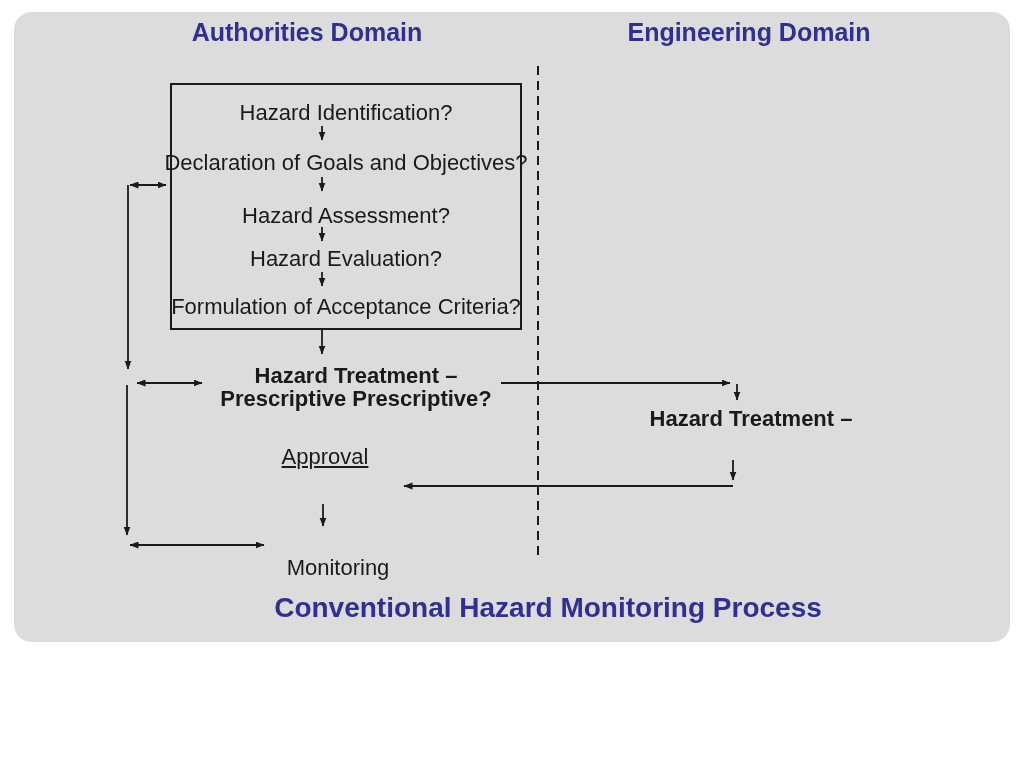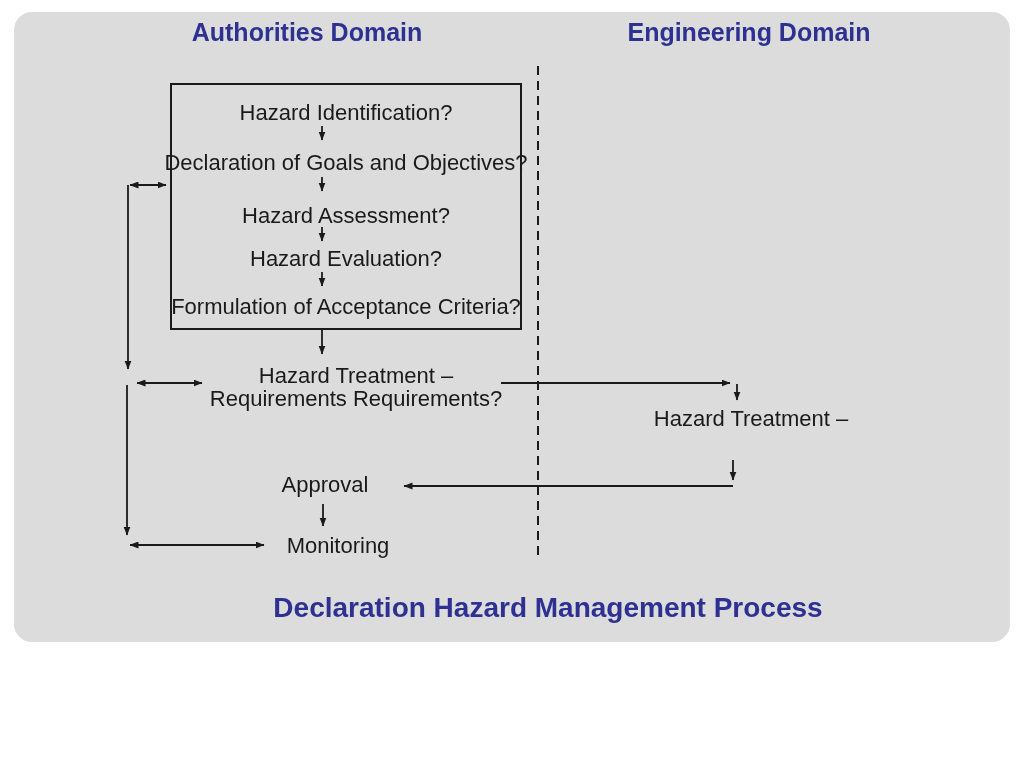--- a/index.html
+++ b/index.html
@@ -27,21 +27,21 @@
     position: absolute; left: 156px; top: 71px;
     width: 352px; height: 247px;
     border: 2px solid var(--line, #1a1a1a);
     background: transparent;
   }
   .step, .label {
     position: absolute; transform: translateX(-50%);
     font-size: 22px; color: var(--line, #1a1a1a);
     white-space: nowrap; text-align: center;
   }
-  .label-2line { line-height: 23px; }
+  .label-2line { line-height: 23px; font-weight: bold; }
   .slide-title {
     position: absolute; transform: translateX(-50%);
     font-size: 28px; font-weight: bold;
     color: var(--accent, #2e3192);
     white-space: nowrap;
   }
 </style>
 </head>
 <body>
 
@@ -88,26 +88,26 @@
     <div class="process-box"></div>
 
     <div class="step" style="left:332px; top:88px;">Hazard Identification?</div>
     <div class="step" style="left:332px; top:191px;">Hazard Assessment?</div>
     <div class="step" style="left:332px; top:138px;">Declaration of Goals and Objectives?</div>
     <div class="step" style="left:332px; top:282px;">Formulation of Acceptance Criteria?</div>
     <div class="step" style="left:332px; top:234px;">Hazard Evaluation?</div>
 
     <div class="label label-2line" style="left:342px; top:352px;">
       <div>Hazard Treatment –</div>
-      <div>Requirements Requirements?</div>
+      <div>Prescriptive Prescriptive?</div>
     </div>
 
     <div class="label label-2line" style="left:737px; top:395px;">
       <div>Hazard Treatment –</div>
     </div>
 
-    <div class="label" style="left:311px; top:460px;">Approval</div>
+    <div class="label" style="left:311px; top:432px;text-decoration:underline;">Approval</div>
 
-    <div class="label" style="left:324px; top:521px;">Monitoring</div>
+    <div class="label" style="left:324px; top:543px;">Monitoring</div>
 
-    <div class="slide-title" style="left:534px; top:580px;">Declaration Hazard Management Process</div>
+    <div class="slide-title" style="left:534px; top:580px;">Conventional Hazard Monitoring Process</div>
   </div>
 </div>
 
 </body></html>

